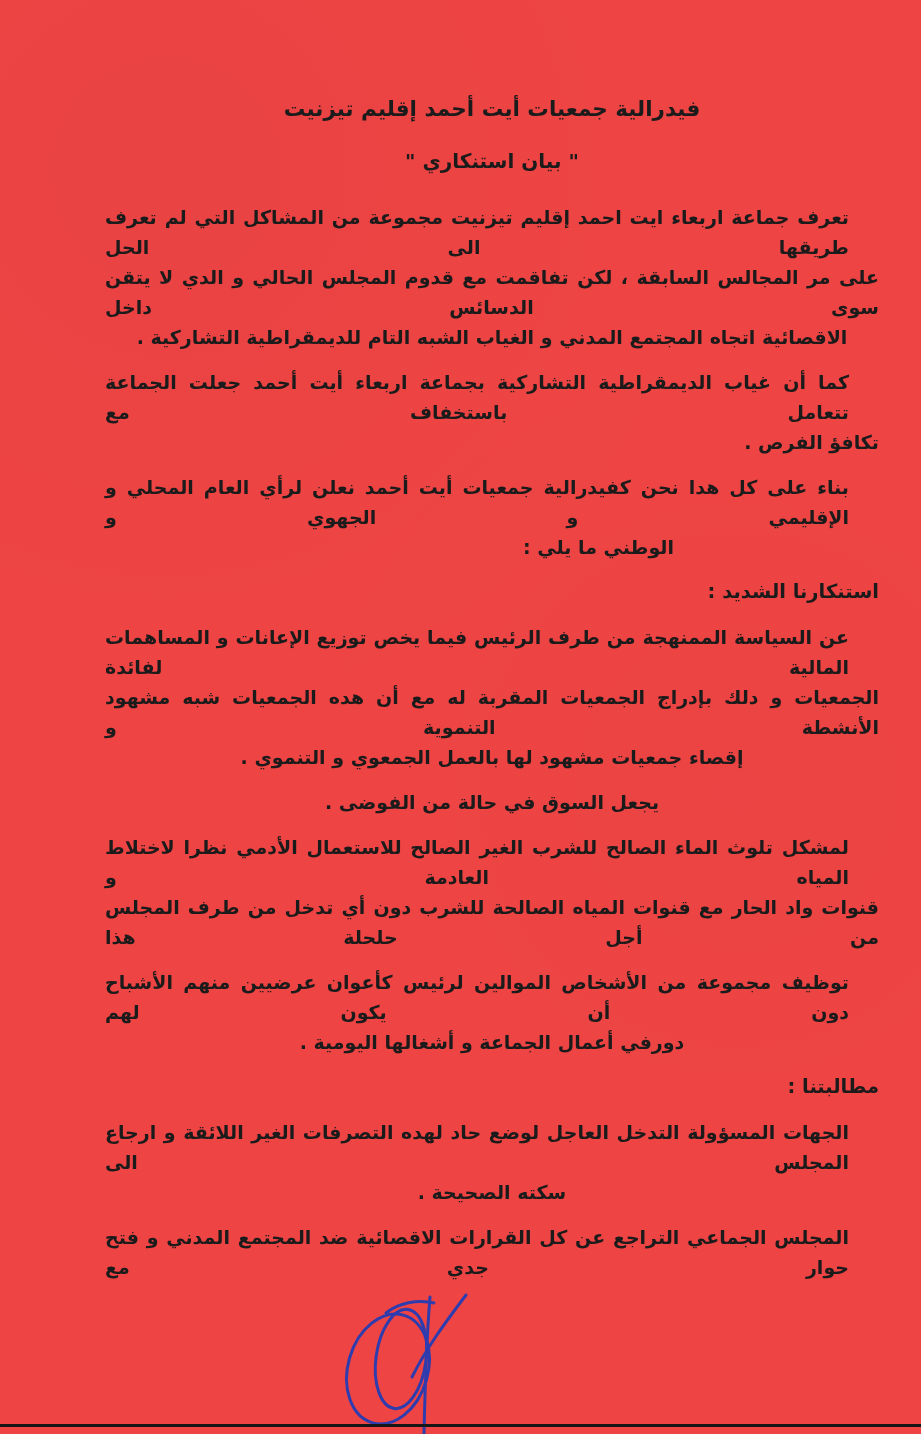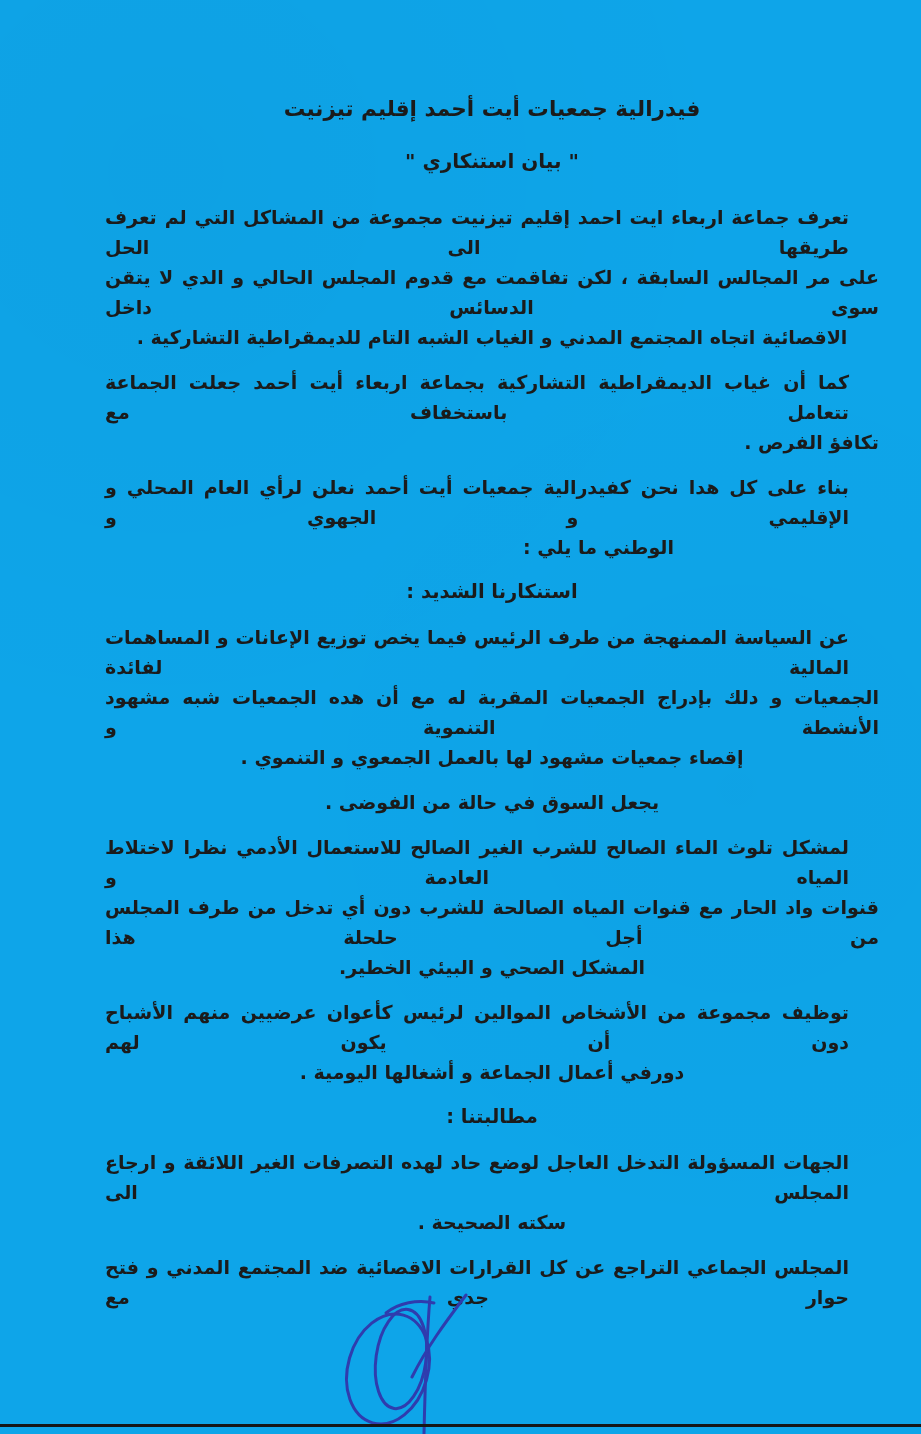--- a/index.html
+++ b/index.html
@@ -4,21 +4,21 @@
 <style>
   html,body{margin:0;padding:0;}
   body{
     width:921px;height:1434px;
     background:#e9e9e9;
     font-family:"DejaVu Sans",sans-serif;
   }
   .page{
     position:relative;
     width:921px;height:1434px;
-    background:#0ea5e9;
+    background:#ef4444;
     overflow:hidden;
     direction:rtl;
     color:#1b1b1b;
   }
   
   .page::before{
     content:"";position:absolute;inset:0;
     background:
       radial-gradient(circle at 18% 12%, rgba(0,0,0,0.025), transparent 40%),
       radial-gradient(circle at 80% 55%, rgba(0,0,0,0.015), transparent 45%);
@@ -46,21 +46,21 @@
   .ln{
     text-align:justify;
     text-align-last:justify;
     white-space:normal;
   }
   .ind{padding-right:30px;}
   .lc{text-align:center;text-align-last:center;}
   .lr{text-align:center;text-align-last:right;}
   .lr-pad{text-align:center;text-align-last:right;padding-right:205px;}
   .sec-heading{
-    text-align:center;
+    text-align:right;
     font-size:19.5px;
     line-height:30px;
     margin:0 0 15px 0;
   }
   .signature-svg{
     position:absolute;
     left:326px;top:1293px;
     width:162px;height:141px;
     z-index:2;
     pointer-events:none;
@@ -106,21 +106,20 @@
       <div class="ln lc">إقصاء جمعيات مشهود لها بالعمل الجمعوي و التنموي .</div>
     </div>
 
     <div class="par">
       <div class="ln lc">يجعل السوق في حالة من الفوضى .</div>
     </div>
 
     <div class="par">
       <div class="ln ind">لمشكل تلوث الماء الصالح للشرب الغير الصالح للاستعمال الأدمي نظرا لاختلاط المياه العادمة و</div>
       <div class="ln">قنوات واد الحار مع قنوات المياه الصالحة للشرب دون أي تدخل من طرف المجلس من أجل حلحلة هذا</div>
-      <div class="ln lc">المشكل الصحي و البيئي الخطير.</div>
     </div>
 
     <div class="par">
       <div class="ln ind">توظيف مجموعة من الأشخاص الموالين  لرئيس كأعوان عرضيين منهم الأشباح دون أن يكون لهم</div>
       <div class="ln lc">دورفي أعمال الجماعة و أشغالها اليومية .</div>
     </div>
 
     <div class="sec-heading">مطالبتنا :</div>
 
     <div class="par">

